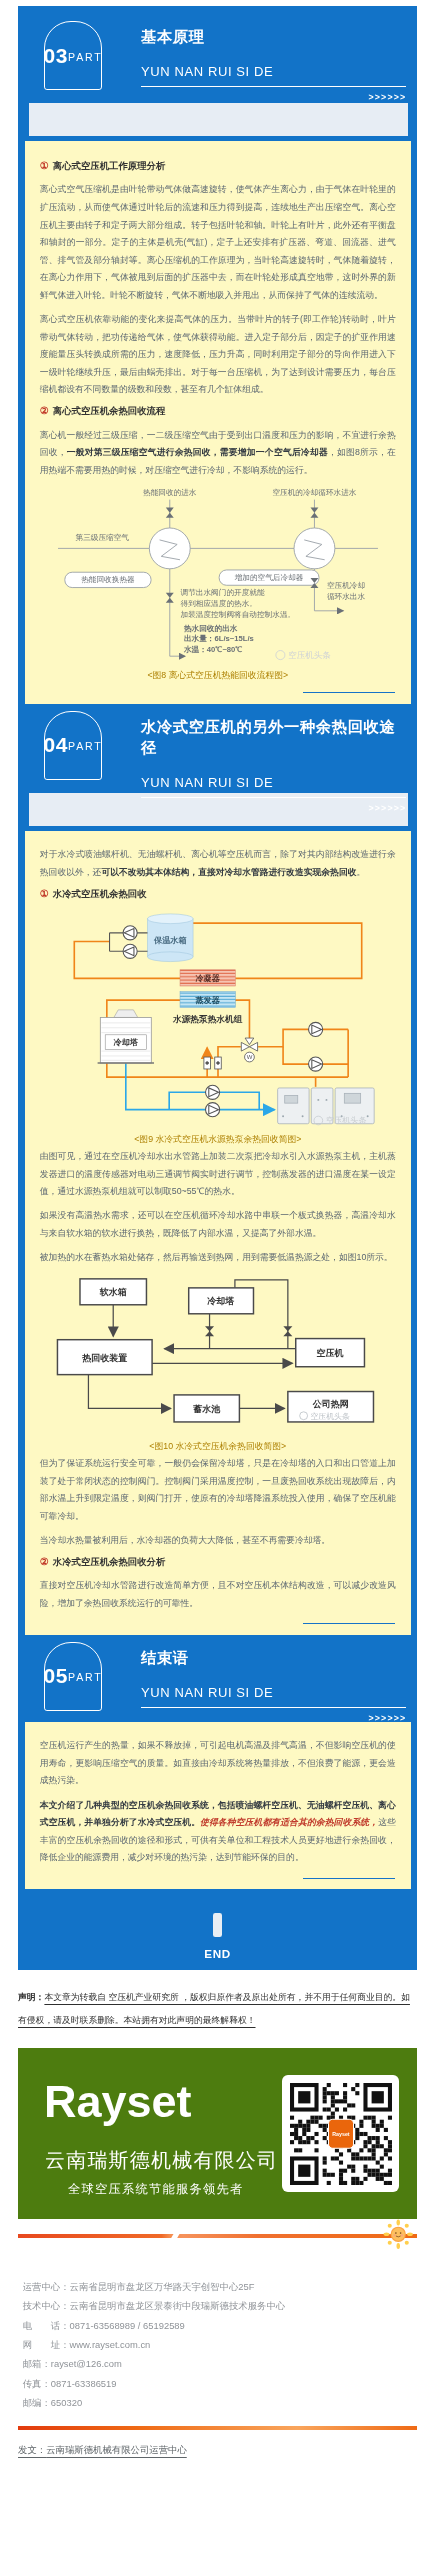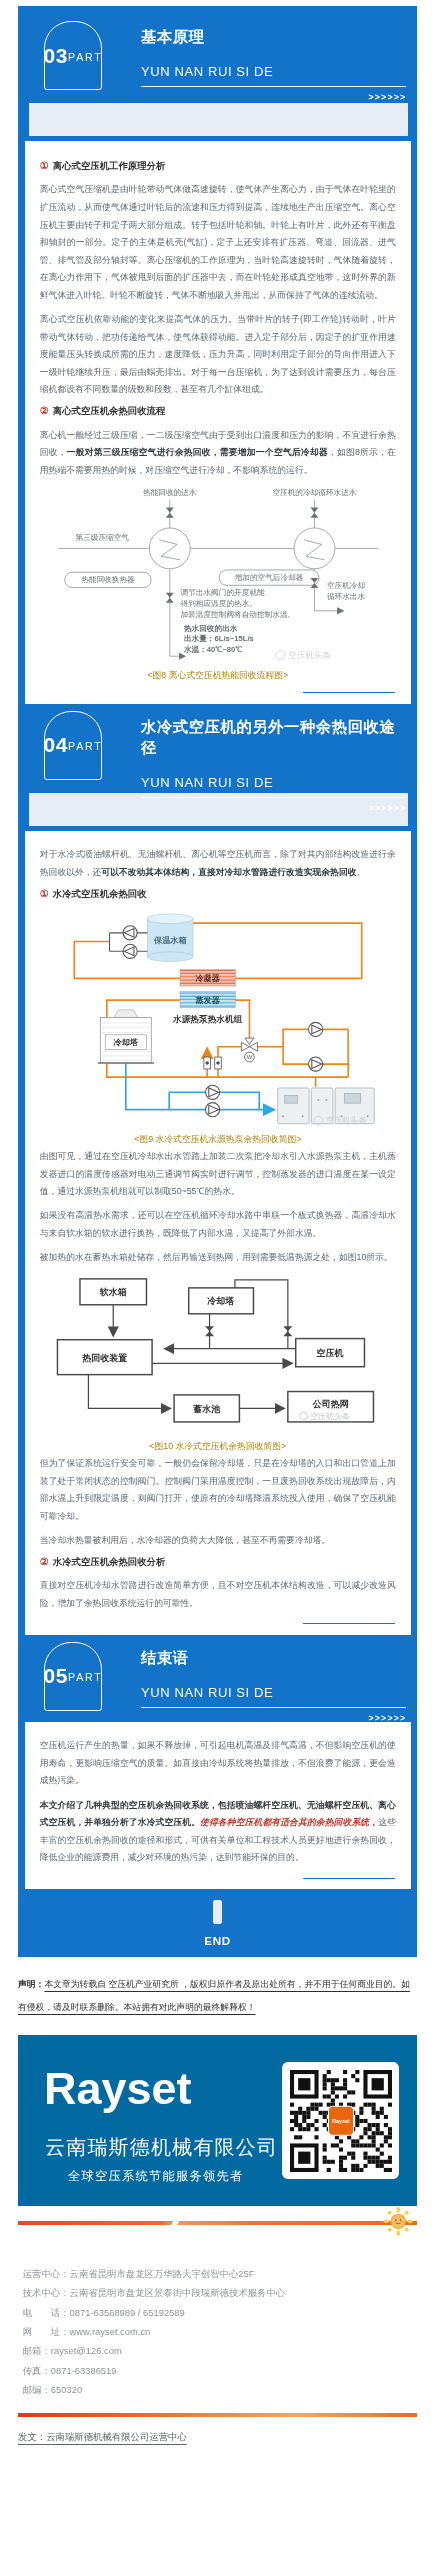--- a/index.html
+++ b/index.html
@@ -15,41 +15,41 @@
            display:flex; flex-direction:row; align-items:center; justify-content:center; color:#fff; }
   .badge-num { font-size:21px; font-weight:bold; letter-spacing:0.6px; }
   .badge-part { font-size:10.6px; letter-spacing:1.8px; margin-top:2.3px; }
   .head-right { position:absolute; left:97px; top:5.9px; right:10.6px; color:#fff; }
   .sec-title { font-size:15.3px; font-weight:bold; letter-spacing:0.6px; }
   .sec-sub { font-size:13px; margin-top:16px; letter-spacing:0.6px; }
   .hline { border-top:1.2px solid #fff; margin-top:7px; }
   .arrows { text-align:right; font-size:8.8px; font-weight:bold; letter-spacing:1.2px; margin-top:5.3px; }
 
   .panel { height:33px; margin:7px 8.8px 0 11px; background:#E7EDF4; }
-  .card { margin:5.3px 5.9px 0 6.5px; background:#ffffff; padding:15.3px 15.3px 7px; }
+  .card { margin:5.3px 5.9px 0 6.5px; background:#fef9c3; padding:15.3px 15.3px 7px; }
 
   .card p { font-size:8.8px; line-height:2.0; color:#5A6671; margin:0 0 6.5px; text-align:justify; }
   .card p b { color:#333a42; }
   .card p .red { color:#C0392B; font-weight:bold;font-style:italic; }
   .h-row { margin:3.5px 0 8.2px; font-size:9.4px; font-weight:bold; color:#333; }
   .h-num { color:#C23B2A; font-size:10px; margin-right:4.1px; }
   figure { margin:2.3px 0 0; text-align:center; }
   .caption { text-align:center; font-size:8.8px; color:#AC7F00; margin:4.7px 0 2.3px; }
   .card-rule { width:92px; border-top:1.2px solid #1673C8; margin:10.6px 1.2px 3.5px auto; }
 
-  .end-wrap { text-align:center; padding-top:11px; }
+  .end-wrap { text-align:center; padding-top:24px; }
   .end-bar { width:9.4px; height:23.5px; background:#E9EEF4; border-radius:2.3px; margin:0 auto; }
   .end-text { color:#fff; font-weight:bold; font-size:11.7px; letter-spacing:0.6px; margin-top:10.6px; }
 
   
   .disclaimer { margin:16.4px 18px 0; font-size:8.8px; line-height:2.6; color:#2f2f2f; }
   .disclaimer .dl-label { font-weight:bold; }
   .disclaimer u { text-underline-offset:4.1px; }
 
-  .brand { position:relative; margin:16.4px 18px 0; height:171px; background:#0369a1; color:#fff; }
+  .brand { position:relative; margin:16.4px 18px 0; height:171px; background:#4d7c0f; color:#fff; }
   .brand-logo { position:absolute; left:26px; top:28px; font-size:45px; font-weight:800; letter-spacing:0px; }
   .brand-company { position:absolute; left:27px; top:99px; font-size:20px; letter-spacing:1.2px; }
   .brand-slogan { position:absolute; left:50px; top:133px; font-size:12.3px; letter-spacing:1.2px; }
   .qr-box { position:absolute; right:17.6px; top:27px; width:117px; height:117px; background:#fff; border-radius:5.9px; padding:7.6px; }
   .qr-box svg { width:102px; height:102px; display:block; }
   .qr-logo { position:absolute; left:50%; top:50%; transform:translate(-50%,-50%); width:26px; height:30.5px;
              background:#EA660C; border:1.2px solid #fff; border-radius:4.7px; color:#fff; font-size:5.3px; font-weight:bold;
              display:flex; align-items:center; justify-content:center; }
 
   .contact { position:relative; margin:15.3px 18px 0; }

